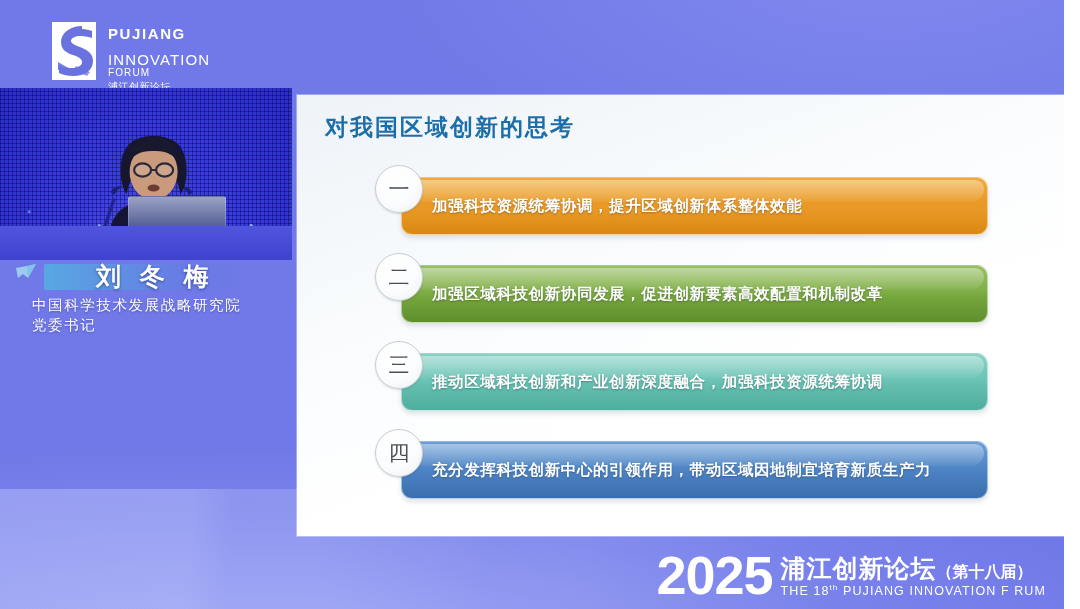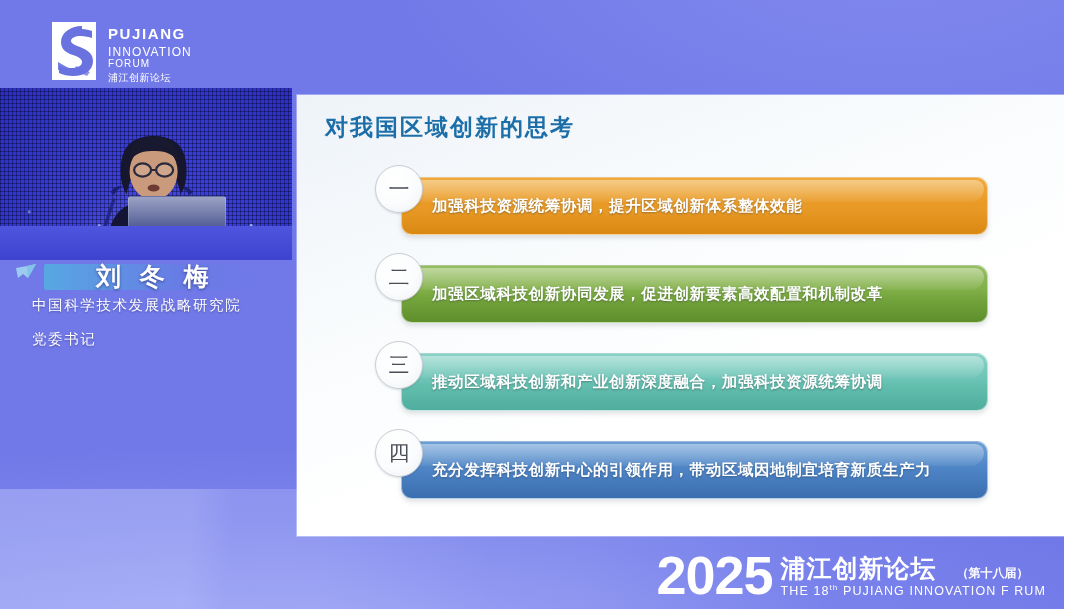--- a/index.html
+++ b/index.html
@@ -62,21 +62,21 @@
     position: relative;
     overflow: hidden;
   }
   #logo-mark svg { position: absolute; left: 0; top: 0; }
   #logo-words {
     padding-top: 4px;
     color: #ffffff;
     line-height: 1.08;
   }
   .logo-line1 { font-size: 15px; font-weight: bold; letter-spacing: 1.6px; }
-  .logo-line2 { font-size: 12px; letter-spacing: 1.1px; margin-top: 4px; }
+  .logo-line2 { font-size: 15px; letter-spacing: 1.1px; margin-top: 10px; }
   .logo-line3 { font-size: 10px; letter-spacing: 1.1px; margin-top: 0; }
   .logo-line4 {
     font-size: 10px; letter-spacing: .5px; margin-top: 3px;
     font-family: "DejaVu Sans", sans-serif;
   }
 
   
   #video-feed {
     position: absolute;
     left: 0;
@@ -164,21 +164,21 @@
     position: absolute;
     left: 32px;
     font-size: 14.5px;
     color: #ffffff;
     letter-spacing: 1.6px;
     font-family: "DejaVu Sans", sans-serif;
     text-shadow: 0 1px 2px rgba(20,22,80,.4);
     white-space: nowrap;
   }
   #affil-1 { top: 38px; }
-  #affil-2 { top: 72px; }
+  #affil-2 { top: 58px; }
 
   
   #slide {
     position: absolute;
     left: 297px;
     top: 95px;
     width: 775px;
     height: 441px;
     background: linear-gradient(160deg, #eef3f8 0%, #f7fafc 28%, #ffffff 62%, #ffffff 100%);
     box-shadow: 0 0 0 1px rgba(255,255,255,.35);
@@ -283,21 +283,21 @@
   }
   #brand-right { padding-bottom: 3px; }
   #brand-cn {
     font-size: 25px;
     font-weight: bold;
     letter-spacing: 1px;
     line-height: 1;
     font-family: "DejaVu Sans", sans-serif;
     white-space: nowrap;
   }
-  #brand-cn .brand-paren { font-size: 12px; letter-spacing: 0; margin-left: 20px; }
+  #brand-cn .brand-paren { font-size: 16px; letter-spacing: 0; }
   #brand-en {
     margin-top: 3px;
     font-size: 12.5px;
     letter-spacing: 1.1px;
     line-height: 1;
     font-family: "Liberation Sans", sans-serif;
     white-space: nowrap;
   }
   #brand-en sup { font-size: 8px; }
 </style>

